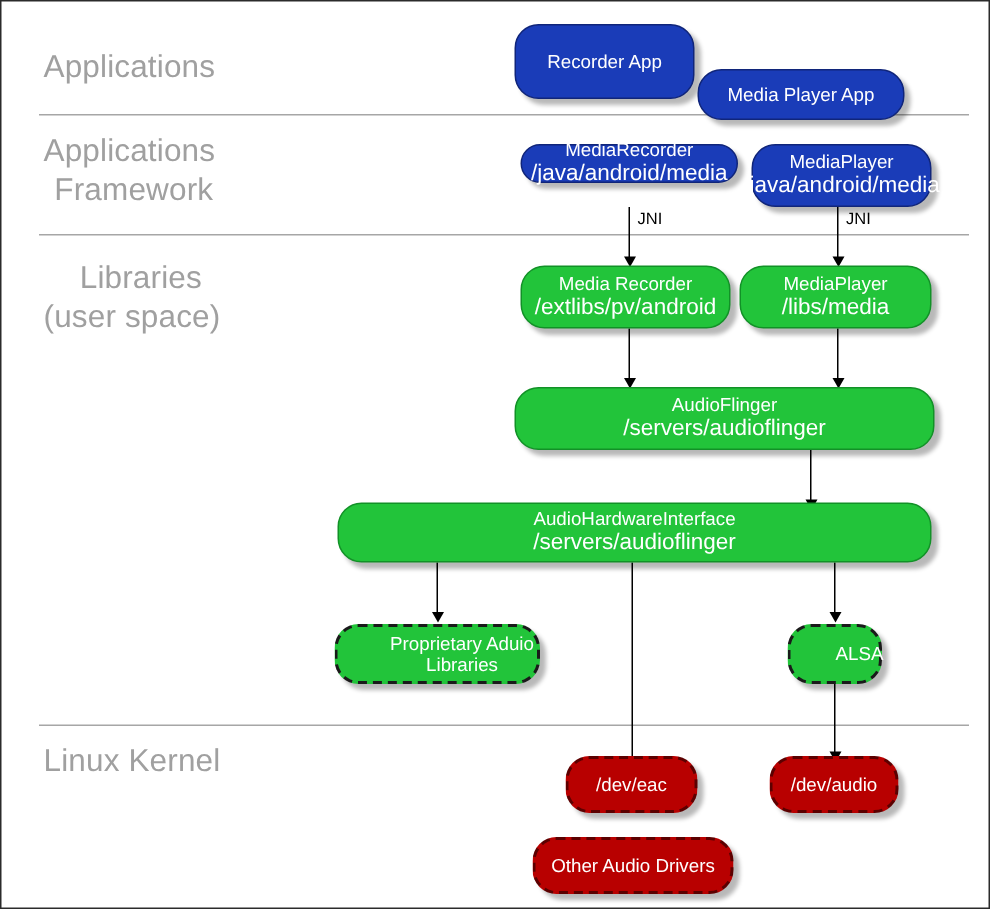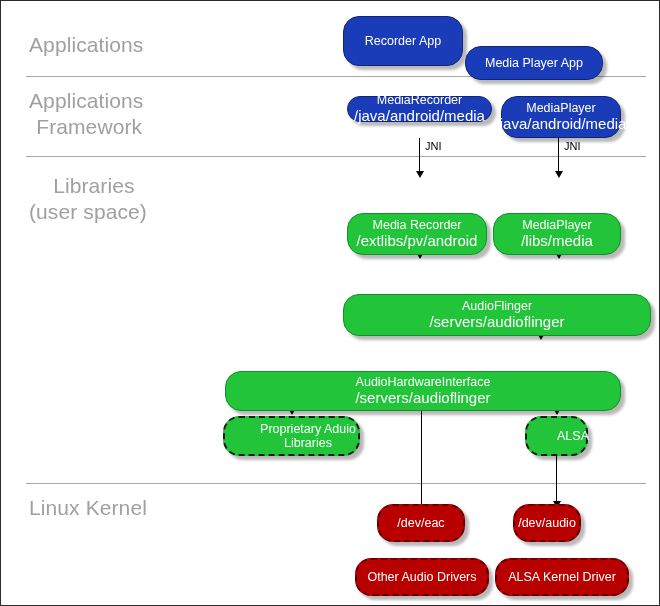--- a/index.html
+++ b/index.html
@@ -89,21 +89,20 @@
     margin-top: 1px;
   }
 
   .node.blue {
     background: #1a3cb8;
     border: 1px solid #10257a;
   }
   .node.green {
     background: #22c43a;
     border: 1px solid #129127;
-    margin-top: 36px;
   }
   .node.green-dashed {
     background: #22c43a;
     border: 2px dashed #1a1a1a;
     padding-left: 33px;
   }
   .node.red-dashed {
     background: #b80000;
     border: 2px dashed #5c0000;
   }
@@ -177,21 +176,21 @@
   <div class="node green" style="left:346px; top:176px; width:140px; height:42px;">
     <span class="title">Media Recorder</span>
     <span class="sub">/extlibs/pv/android</span>
   </div>
 
   <div class="node green" style="left:492px; top:176px; width:128px; height:42px;">
     <span class="title">MediaPlayer</span>
     <span class="sub">/libs/media</span>
   </div>
 
-  <div class="node green" style="left:342px; top:257px; width:308px; height:42px;">
+  <div class="node green" style="left:342px; top:257px; width:280px; height:42px;">
     <span class="title">AudioFlinger</span>
     <span class="sub">/servers/audioflinger</span>
   </div>
 
   <div class="node green" style="left:224px; top:334px; width:396px; height:40px;">
     <span class="title">AudioHardwareInterface</span>
     <span class="sub">/servers/audioflinger</span>
   </div>
 
   <div class="node green-dashed" style="left:222px; top:415px; width:137px; height:40px;">
@@ -200,25 +199,22 @@
   </div>
 
   <div class="node green-dashed" style="left:524px; top:415px; width:63px; height:40px;">
     <span class="title">ALSA</span>
   </div>
 
   <div class="node red-dashed" style="left:376px; top:503px; width:88px; height:38px;">
     <span class="title">/dev/eac</span>
   </div>
 
-  <div class="node red-dashed" style="left:512px; top:503px; width:68px; height:38px;">
+  <div class="node red-dashed" style="left:512px; top:503px; width:86px; height:38px;">
     <span class="title">/dev/audio</span>
   </div>
 
   <div class="node red-dashed" style="left:354px; top:557px; width:134px; height:38px;border-radius:16px;">
     <span class="title">Other Audio Drivers</span>
   </div>
 
-  <div class="node red-dashed" style="left:494px; top:557px; width:134px; height:38px;">
-    <span class="title">ALSA Kernel Driver</span>
-  </div>
 
 </div>
 
 </body></html>

